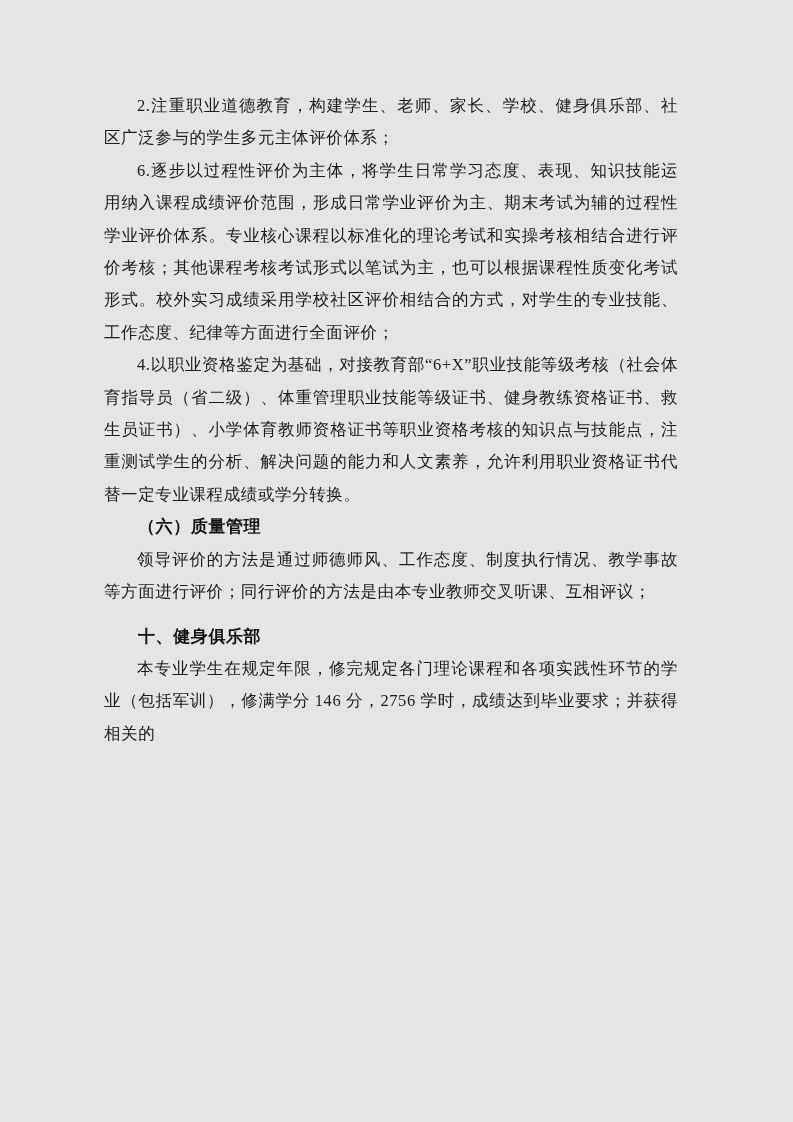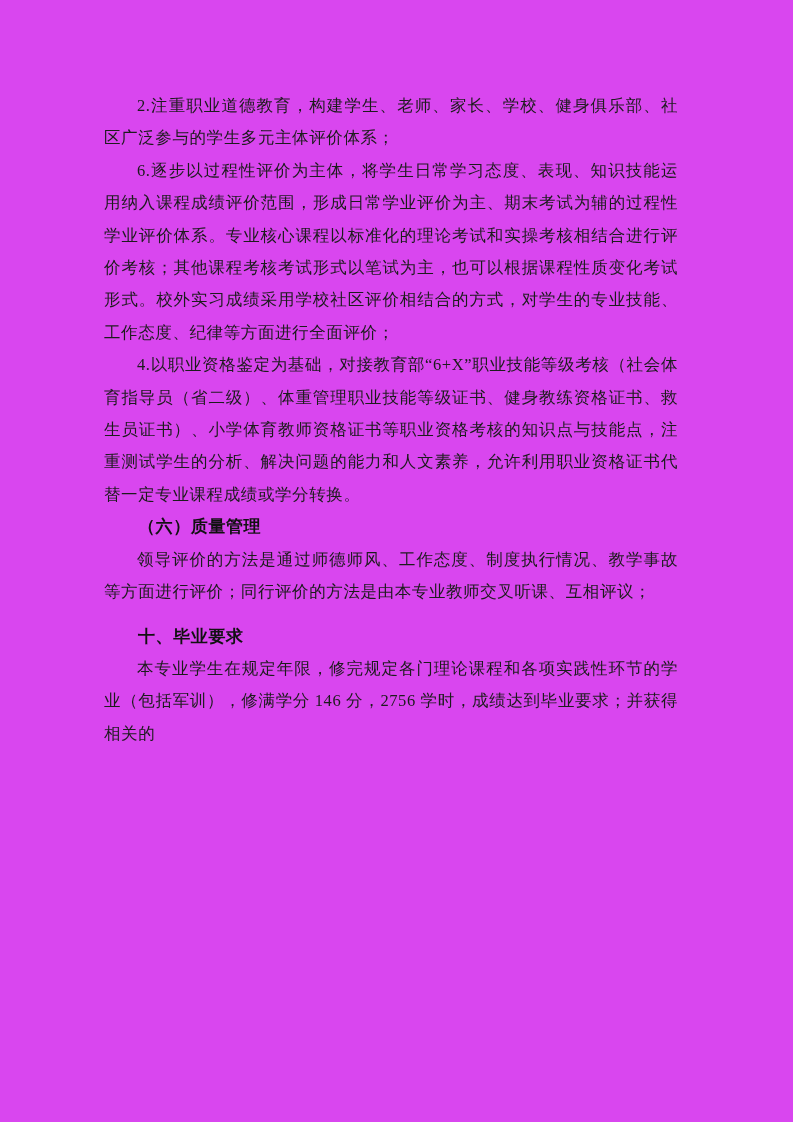--- a/index.html
+++ b/index.html
@@ -6,21 +6,21 @@
     margin: 0;
     padding: 0;
     background: #888888;
     font-family: "Liberation Serif", "DejaVu Serif", serif;
   }
   .page {
     position: relative;
     width: 793px;
     height: 1122px;
     margin: 0 auto;
-    background: #d946ef;
+    background: #e5e5e5;
     box-sizing: border-box;
     padding: 90px 115px 0 104px;
     overflow: hidden;
   }
   .doc-body {
     color: #1c1c1c;
   }
   p.body {
     margin: 0;
     font-family: "Liberation Serif", "DejaVu Serif", serif;
@@ -55,16 +55,16 @@
 </head>
 <body>
 
 <div class="page">
   <div class="doc-body">
       <p class="body">2.注重职业道德教育，构建学生、老师、家长、学校、健身俱乐部、社区广泛参与的学生多元主体评价体系；</p>
       <p class="body">6.逐步以过程性评价为主体，将学生日常学习态度、表现、知识技能运用纳入课程成绩评价范围，形成日常学业评价为主、期末考试为辅的过程性学业评价体系。专业核心课程以标准化的理论考试和实操考核相结合进行评价考核；其他课程考核考试形式以笔试为主，也可以根据课程性质变化考试形式。校外实习成绩采用学校社区评价相结合的方式，对学生的专业技能、工作态度、纪律等方面进行全面评价；</p>
       <p class="body">4.以职业资格鉴定为基础，对接教育部“6+X”职业技能等级考核（社会体育指导员（省二级）、体重管理职业技能等级证书、健身教练资格证书、救生员证书）、小学体育教师资格证书等职业资格考核的知识点与技能点，注重测试学生的分析、解决问题的能力和人文素养，允许利用职业资格证书代替一定专业课程成绩或学分转换。</p>
       <p class="heading">（六）质量管理</p>
       <p class="body">领导评价的方法是通过师德师风、工作态度、制度执行情况、教学事故等方面进行评价；同行评价的方法是由本专业教师交叉听课、互相评议；</p>
-      <p class="heading-major">十、毕业要求</p>
+      <p class="heading-major">十、健身俱乐部</p>
       <p class="body">本专业学生在规定年限，修完规定各门理论课程和各项实践性环节的学业（包括军训），修满学分 146 分，2756 学时，成绩达到毕业要求；并获得相关的</p>
     </div>
 </div>
 
 </body></html>

